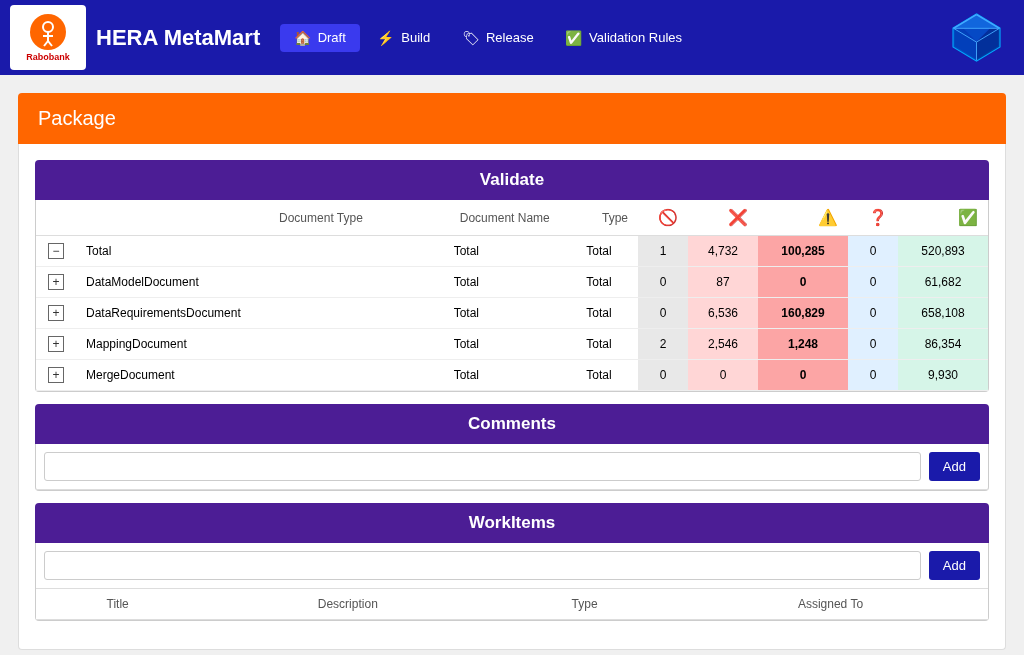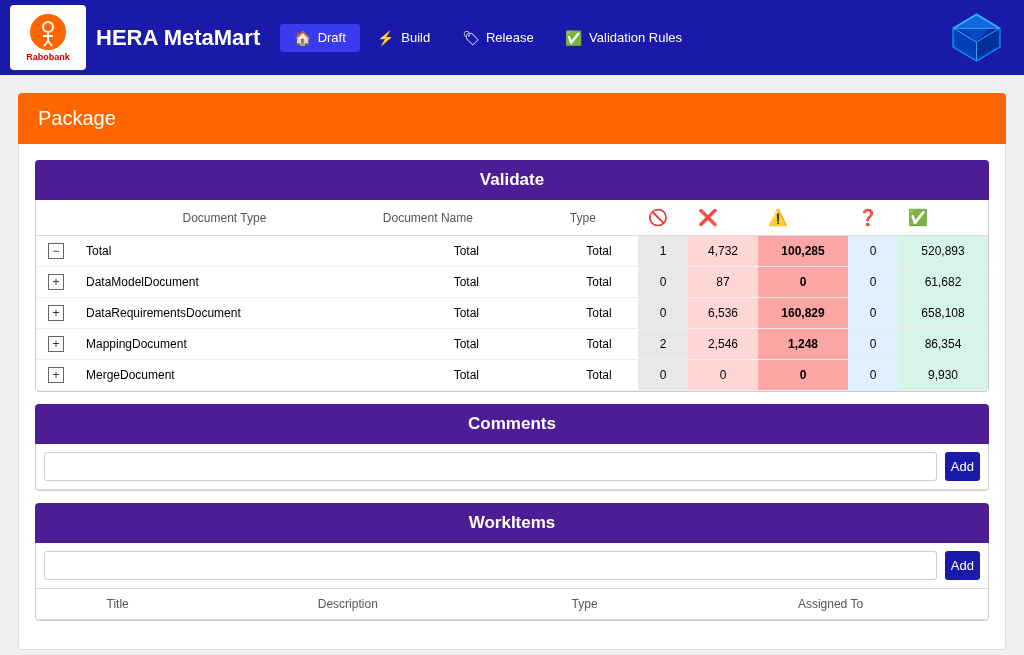--- a/index.html
+++ b/index.html
@@ -117,23 +117,23 @@
       width: 100%;
       border-collapse: collapse;
     }
     .validate-table th {
       background: white;
       color: #555;
       font-weight: normal;
       font-size: 12px;
       padding: 8px 10px;
       border-bottom: 1px solid #ddd;
-      text-align: left;
-    }
-    .validate-table th.left { text-align: center; }
+      text-align: right;
+    }
+    .validate-table th.left { text-align: right; }
     .validate-table td {
       padding: 7px 10px;
       border-bottom: 1px solid #eee;
       text-align: center;
       font-size: 12px;
     }
     .validate-table td.left { text-align: left; }
     .expand-btn {
       display: inline-block;
       width: 16px; height: 16px;
@@ -169,21 +169,21 @@
       flex: 1;
       border: 1px solid #ccc;
       padding: 6px 8px;
       font-size: 13px;
       border-radius: 3px;
     }
     .add-btn {
       background: #1a1aaa;
       color: white;
       border: none;
-      padding: 6px 6px;
+      padding: 6px 14px;
       font-size: 13px;
       border-radius: 3px;
       cursor: pointer;
     }
     .sub-table {
       width: 100%;
       border-collapse: collapse;
     }
     .sub-table th {
       padding: 8px 12px;

